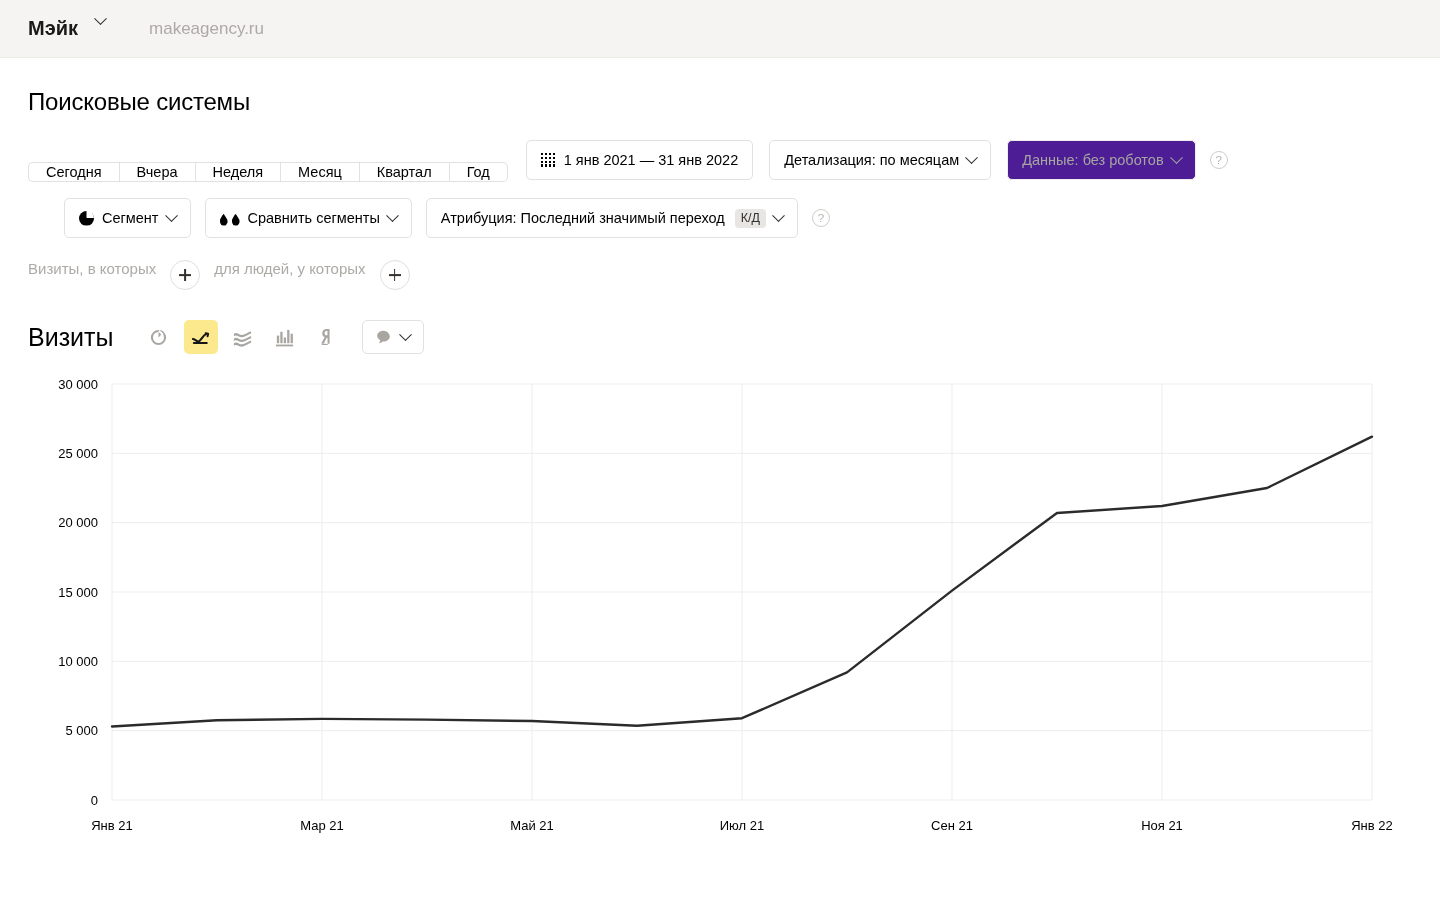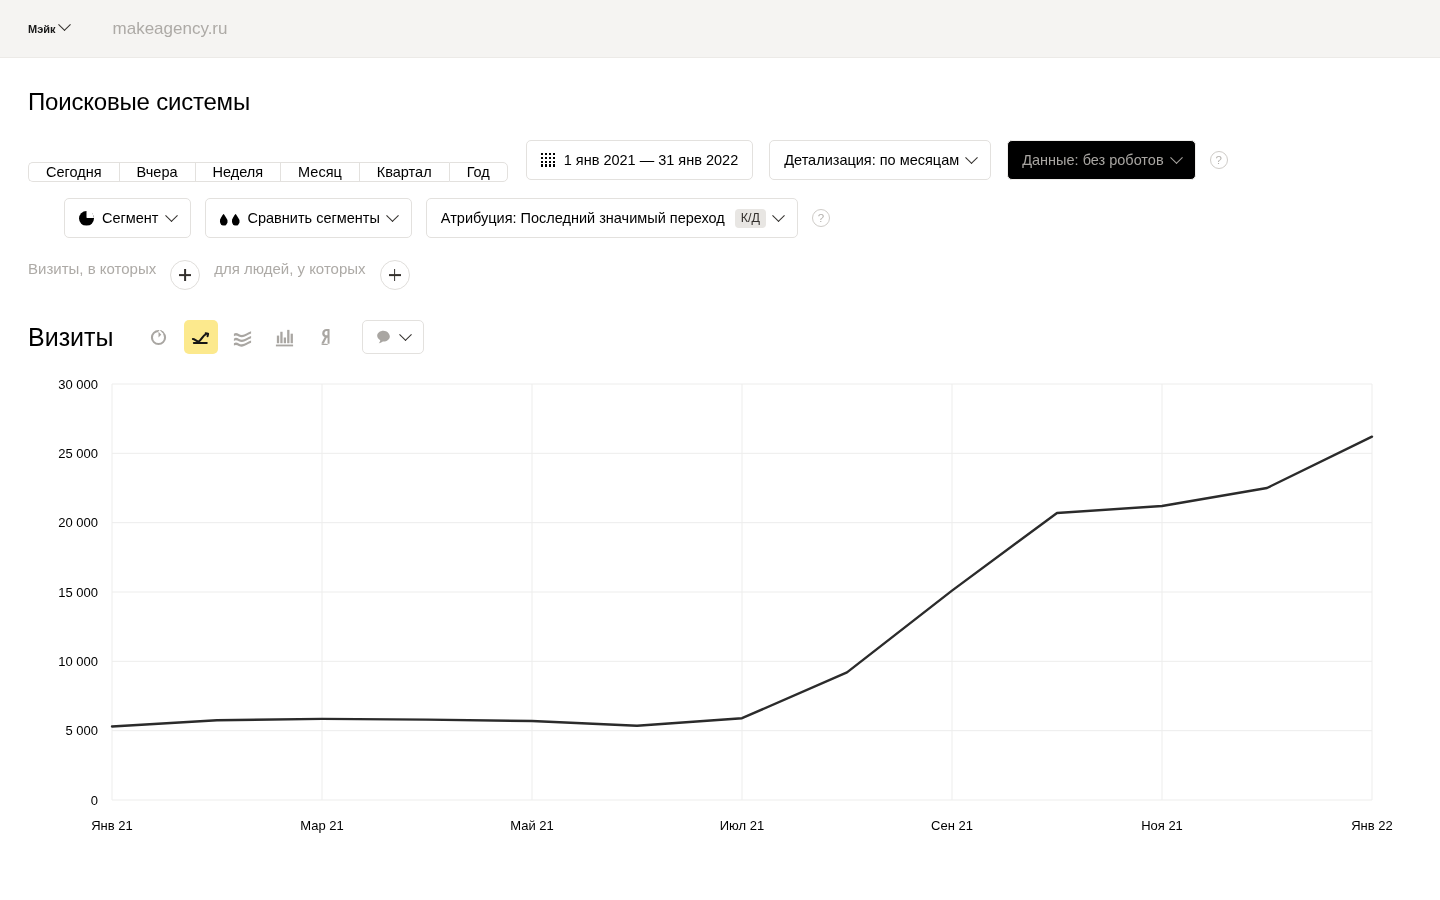--- a/index.html
+++ b/index.html
@@ -17,26 +17,26 @@
   
   .topbar {
     height: 58px;
     background: #f5f4f2;
     border-bottom: 1px solid #eceae7;
     display: flex;
     align-items: center;
     padding: 0 0 0 28px;
   }
   .counter-name {
-    font-size: 11px;
+    font-size: 20px;
     font-weight: 700;
     color: #1a1a1a;
     display: flex;
     align-items: flex-start;
-    gap: 4px;
+    gap: 18px;
     cursor: pointer;
   }
   .counter-domain {
     font-size: 17px;
     color: #adaaa6;
     margin-left: 44px;
     cursor: pointer;
   }
   .chev {
     display: inline-block;
@@ -87,21 +87,21 @@
     color: #000;
     display: inline-flex;
     align-items: center;
     gap: 8px;
     padding: 0 14px;
     cursor: pointer;
     font-family: inherit;
     white-space: nowrap;
   }
   .pill.flat {
-    background: #000000;
+    background: #4c1d95;
     border-color: #f0eeec;
     color: #a8a5a1;
   }
   .pill.flat .chev { border-color: #a8a5a1; }
   .ml14 { margin-left: 14px; }
   .ml16 { margin-left: 16px; }
   .ml18 { margin-left: 18px; }
 
   .badge-kd {
     background: #e8e6e3;

